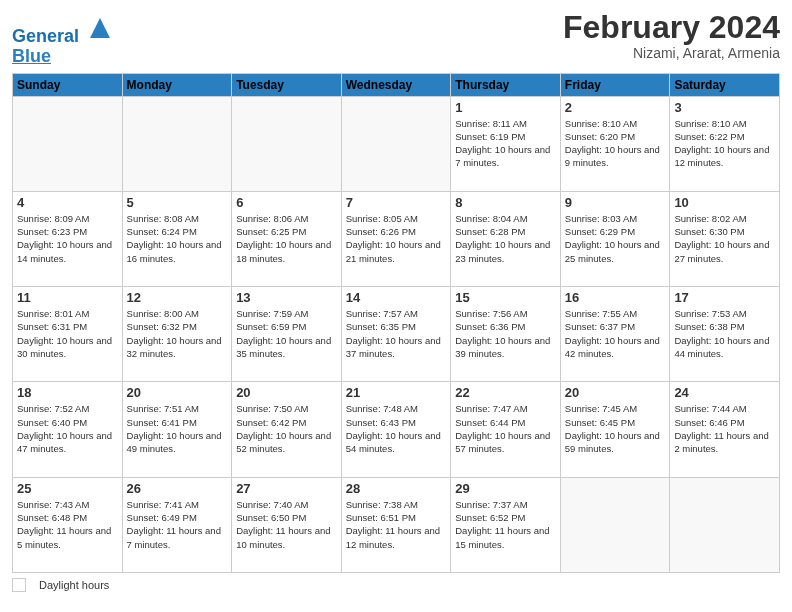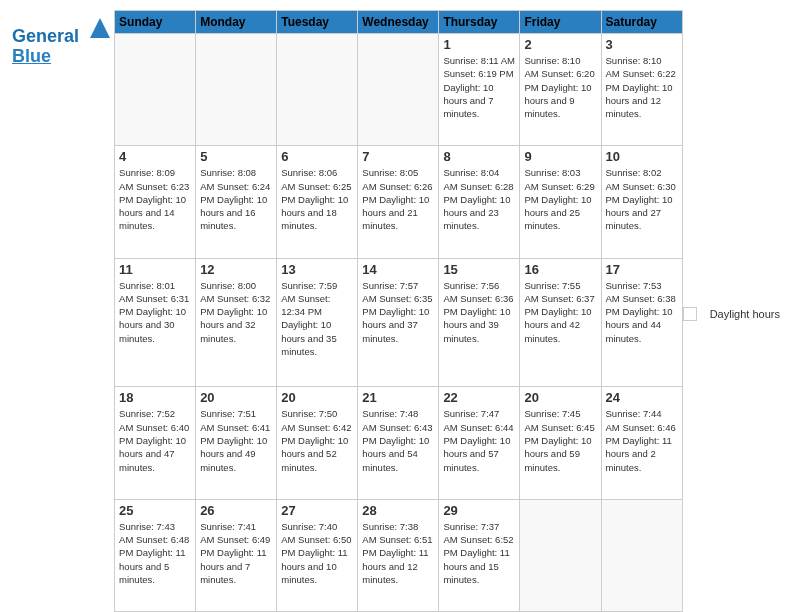--- a/index.html
+++ b/index.html
@@ -7,22 +7,22 @@
       font-family: Arial, sans-serif;
       background: #fff;
       width: 792px;
       height: 612px;
       overflow: hidden;
     }
     .container {
       width: 792px;
       height: 612px;
       display: flex;
-      flex-direction: row;
-      padding: 10px 12px 0 12px;
+      flex-direction: column;
+      padding: 10px 12px 20px 12px;
     }
     .header {
       display: flex;
       justify-content: space-between;
       align-items: flex-start;
       margin-bottom: 6px;
     }
     .logo {
       display: flex;
       align-items: center;
@@ -119,20 +119,24 @@
           <div class="logo-text">
             <span>General</span>
             <svg class="logo-icon" viewBox="0 0 28 28" xmlns="http://www.w3.org/2000/svg">
               <polygon points="4,24 14,4 24,24" fill="#2a7fc1"></polygon>
             </svg>
           </div>
         </div>
         <div class="logo-text" style="color:#2a7fc1;text-decoration:underline;">Blue</div>
       </div>
     </div>
+    <div class="title-block">
+      <div class="month-title">February 2024</div>
+      <div class="location">Nizami, Ararat, Armenia</div>
+    </div>
   </div>
 
   <table class="calendar">
     <thead>
       <tr>
       <th>Sunday</th>
           <th>Monday</th>
           <th>Tuesday</th>
           <th>Wednesday</th>
           <th>Thursday</th>
@@ -218,21 +222,21 @@
           </td>
           <td>
             <div class="day-num">12</div>
             <div class="day-info">Sunrise: 8:00 AM
 Sunset: 6:32 PM
 Daylight: 10 hours and 32 minutes.</div>
           </td>
           <td>
             <div class="day-num">13</div>
             <div class="day-info">Sunrise: 7:59 AM
-Sunset: 12:34 PM
+Sunset: 6:59 PM
 Daylight: 10 hours and 35 minutes.</div>
           </td>
           <td>
             <div class="day-num">14</div>
             <div class="day-info">Sunrise: 7:57 AM
 Sunset: 6:35 PM
 Daylight: 10 hours and 37 minutes.</div>
           </td>
           <td>
             <div class="day-num">15</div>

